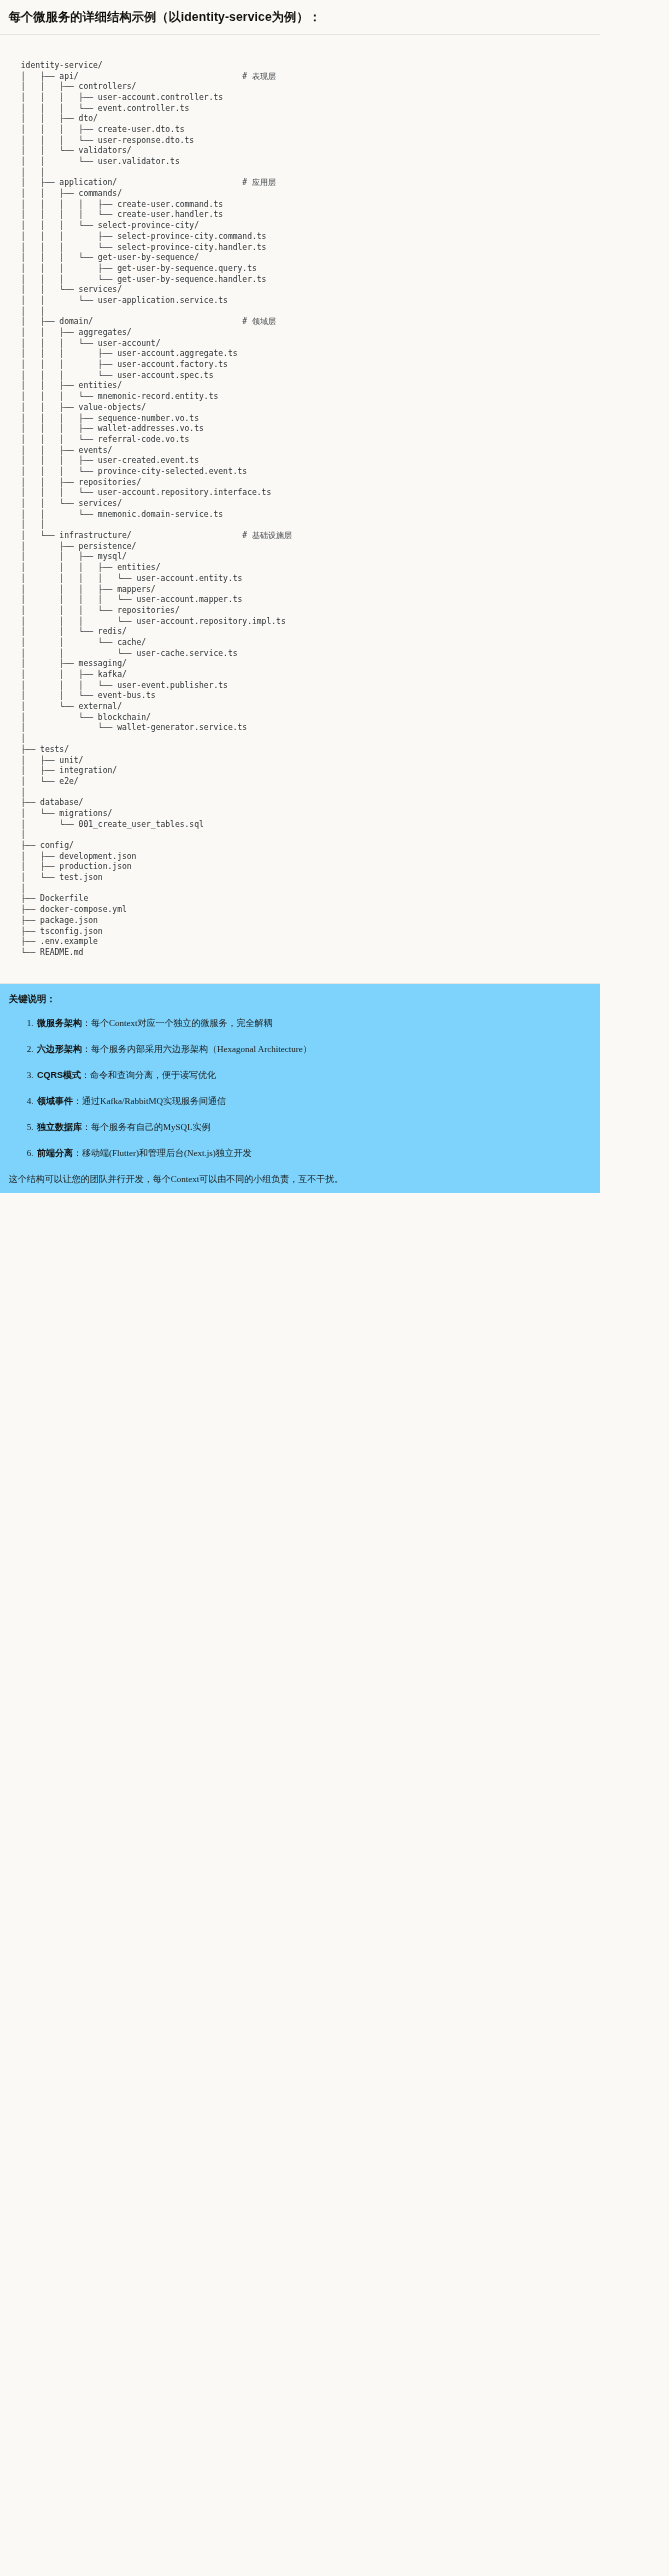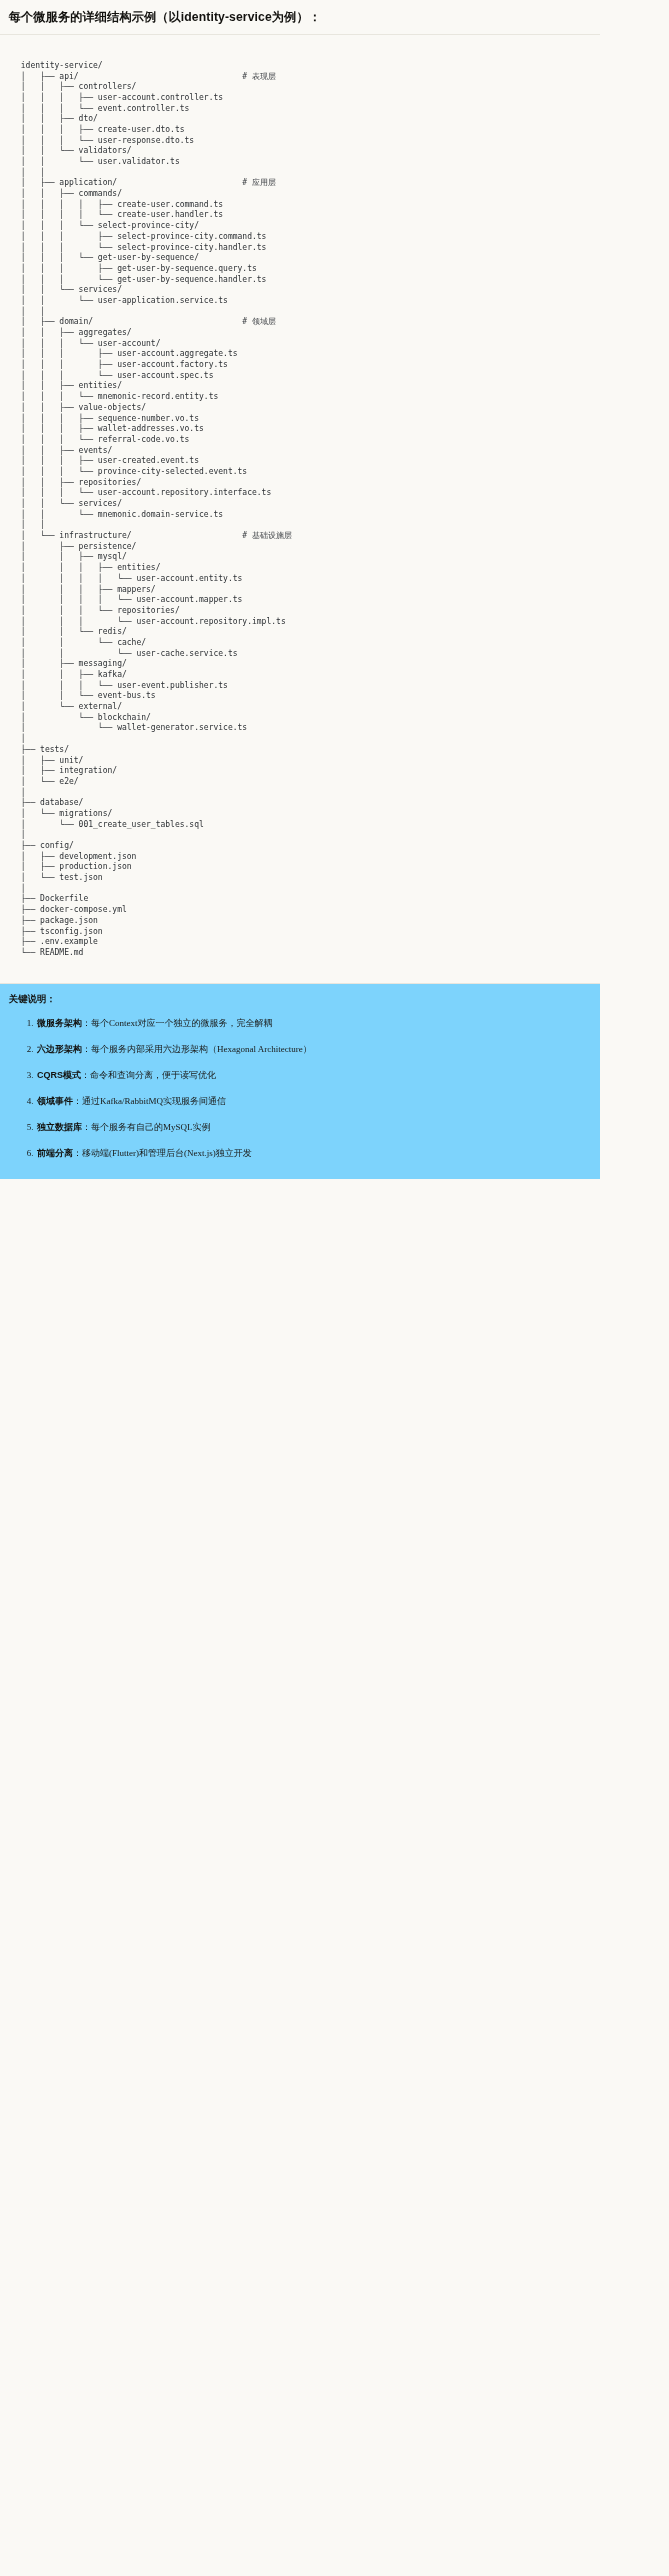--- a/index.html
+++ b/index.html
@@ -199,16 +199,17 @@
   <div class="notes-block">
     <h3 class="notes-title">关键说明：</h3>
     <ol class="notes-list" id="notes-list">
         <li><span class="note-term">微服务架构</span><span class="note-sep">：</span><span class="note-desc">每个Context对应一个独立的微服务，完全解耦</span></li>
         <li><span class="note-term">六边形架构</span><span class="note-sep">：</span><span class="note-desc">每个服务内部采用六边形架构（Hexagonal Architecture）</span></li>
         <li><span class="note-term">CQRS模式</span><span class="note-sep">：</span><span class="note-desc">命令和查询分离，便于读写优化</span></li>
         <li><span class="note-term">领域事件</span><span class="note-sep">：</span><span class="note-desc">通过Kafka/RabbitMQ实现服务间通信</span></li>
         <li><span class="note-term">独立数据库</span><span class="note-sep">：</span><span class="note-desc">每个服务有自己的MySQL实例</span></li>
         <li><span class="note-term">前端分离</span><span class="note-sep">：</span><span class="note-desc">移动端(Flutter)和管理后台(Next.js)独立开发</span></li>
       </ol>
+    <p class="closing">这个结构可以让您的团队并行开发，每个Context可以由不同的小组负责，互不干扰。</p>
   </div>
 
 </div>
 
 
 </body></html>

